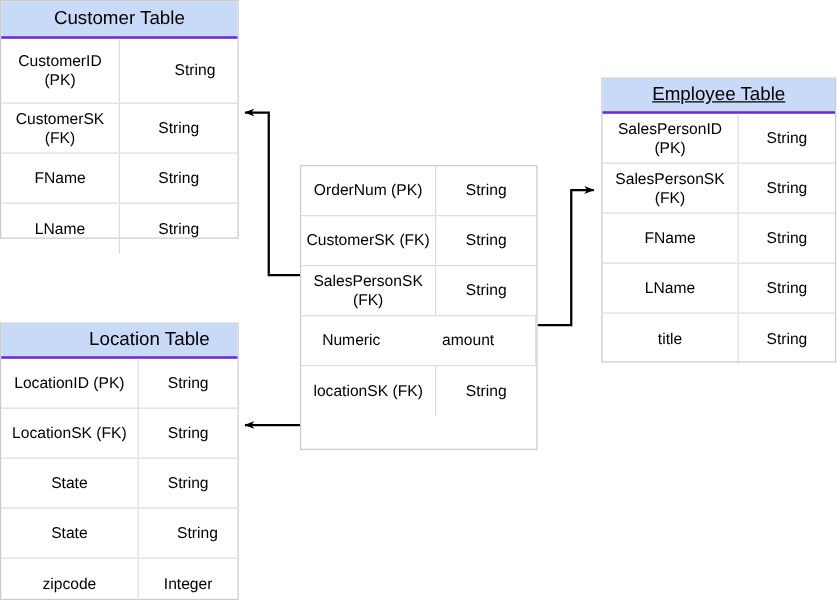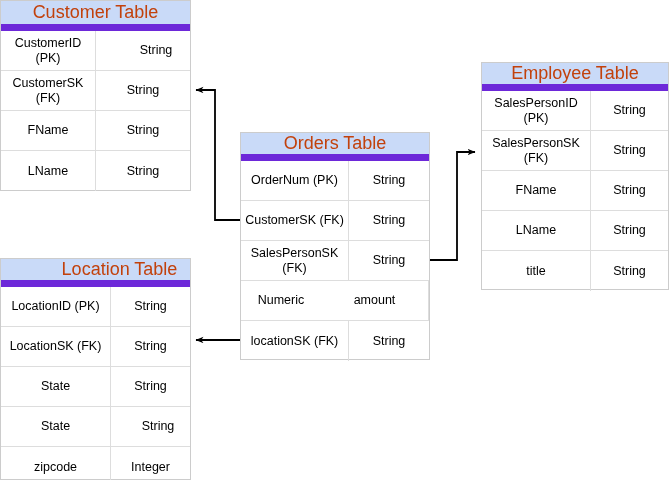--- a/index.html
+++ b/index.html
@@ -23,26 +23,26 @@
   }
   .table-box {
     position: absolute;
     box-sizing: border-box;
     border: 1px solid #cccccc;
     background: #ffffff;
   }
   .tbl-header {
     box-sizing: border-box;
     background: #c9daf8;
-    border-bottom: 7px solid #6d28d9;
+    border-bottom: 2px solid #6d28d9;
     display: flex;
     align-items: center;
     justify-content: center;
-    font-size: 18px;
-    color: #c2410c;
+    font-size: 15px;
+    color: #000000;
     text-align: center;
     line-height: 1.15;
   }
   .tbl-row {
     box-sizing: border-box;
     display: flex;
     border-bottom: 1px solid #dddddd;
   }
   .tbl-row.last {
     border-bottom: none;
@@ -85,39 +85,38 @@
     <g id="links-group">
         <path d="M 240 220 L 215 220 L 215 90 L 196 90" fill="none" stroke="#000000" stroke-width="1.8" marker-end="url(#arrow-end)"></path>
         <path d="M 430 260 L 457 260 L 457 152 L 475 152" fill="none" stroke="#000000" stroke-width="1.8" marker-end="url(#arrow-end)"></path>
         <path d="M 240 340 L 196 340" fill="none" stroke="#000000" stroke-width="1.8" marker-end="url(#arrow-end)"></path>
       </g>
   </svg>
 
   <div id="tables-layer">
       <div class="table-box" style="left: 0px; top: 0px; width: 191px; height: 191px;">
         <div class="tbl-header" style="height: 30px;">Customer Table</div>
-        <div class="tbl-row" style="height: 40px; gap: 26px;">
+        <div class="tbl-row" style="height: 52px; gap: 26px;">
           <div class="cell name" style="width: 95px; flex: 0 0 95px;">CustomerID (PK)</div>
           <div class="cell type" style="flex: 1 1 auto;">String</div>
         </div>
         <div class="tbl-row" style="height: 40px;">
           <div class="cell name" style="width: 95px; flex: 0 0 95px;">CustomerSK (FK)</div>
           <div class="cell type" style="flex: 1 1 auto;">String</div>
         </div>
         <div class="tbl-row" style="height: 40px;">
           <div class="cell name" style="width: 95px; flex: 0 0 95px;">FName</div>
           <div class="cell type" style="flex: 1 1 auto;">String</div>
         </div>
         <div class="tbl-row last" style="height: 40px;">
           <div class="cell name" style="width: 95px; flex: 0 0 95px;">LName</div>
           <div class="cell type" style="flex: 1 1 auto;">String</div>
         </div>
       </div>
       <div class="table-box" style="left: 240px; top: 132px; width: 190px; height: 228px;">
-        <div class="tbl-header" style="height: 28px;">Orders Table</div>
         <div class="tbl-row" style="height: 40px; justify-content: flex-end;">
           <div class="cell name" style="width: 108px; flex: 0 0 108px;">OrderNum (PK)</div>
           <div class="cell type" style="flex: 1 1 auto;">String</div>
         </div>
         <div class="tbl-row" style="height: 40px;">
           <div class="cell name" style="width: 108px; flex: 0 0 108px;">CustomerSK (FK)</div>
           <div class="cell type" style="flex: 1 1 auto;">String</div>
         </div>
         <div class="tbl-row" style="height: 40px;">
           <div class="cell name" style="width: 108px; flex: 0 0 108px;">SalesPersonSK (FK)</div>
@@ -126,21 +125,21 @@
         <div class="tbl-row" style="height: 40px;">
           <div class="cell type" style="flex: 1 1 auto;">Numeric</div>
           <div class="cell name" style="width: 108px; flex: 0 0 108px;">amount</div>
         </div>
         <div class="tbl-row last" style="height: 40px;">
           <div class="cell name" style="width: 108px; flex: 0 0 108px;">locationSK (FK)</div>
           <div class="cell type" style="flex: 1 1 auto;">String</div>
         </div>
       </div>
       <div class="table-box" style="left: 481px; top: 62px; width: 188px; height: 228px;">
-        <div class="tbl-header" style="height: 28px;">Employee Table</div>
+        <div class="tbl-header" style="height: 28px; text-decoration: underline;">Employee Table</div>
         <div class="tbl-row" style="height: 40px;">
           <div class="cell name" style="width: 109px; flex: 0 0 109px;">SalesPersonID (PK)</div>
           <div class="cell type" style="flex: 1 1 auto;">String</div>
         </div>
         <div class="tbl-row" style="height: 40px;">
           <div class="cell name" style="width: 109px; flex: 0 0 109px;">SalesPersonSK (FK)</div>
           <div class="cell type" style="flex: 1 1 auto;">String</div>
         </div>
         <div class="tbl-row" style="height: 40px;">
           <div class="cell name" style="width: 109px; flex: 0 0 109px;">FName</div>

